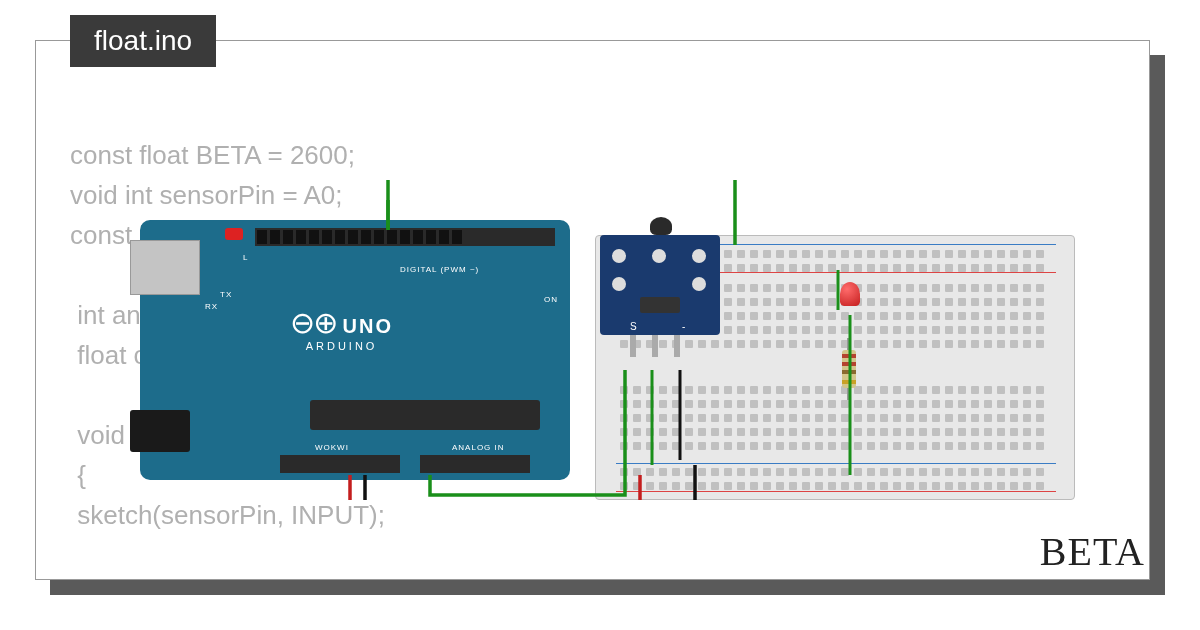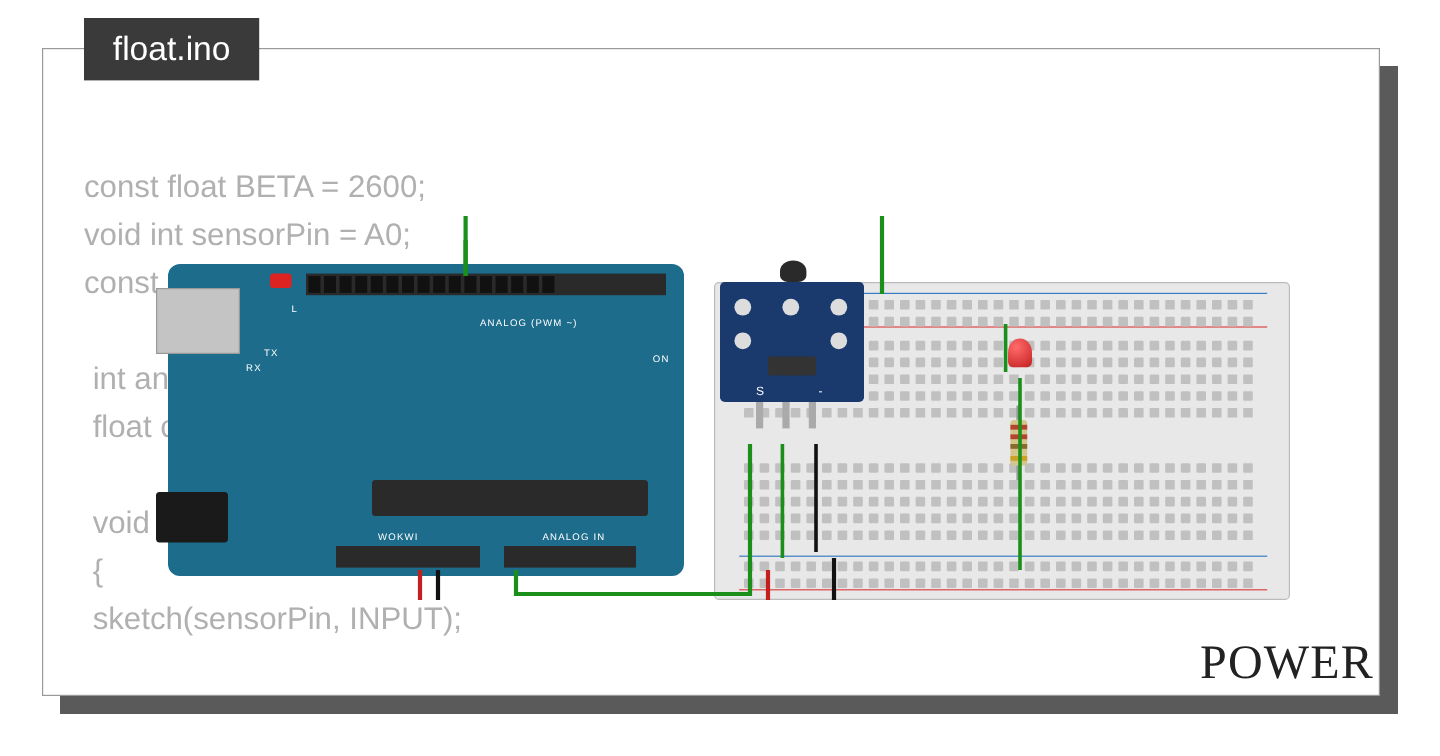--- a/index.html
+++ b/index.html
@@ -327,21 +327,25 @@
         <div class="pin-hole"></div>
         <div class="pin-hole"></div>
       <div class="pin-hole"></div>
         <div class="pin-hole"></div>
         <div class="pin-hole"></div>
         <div class="pin-hole"></div>
     </div>
     <div class="header-bottom-left"></div>
     <div class="header-bottom-right"></div>
     <div class="chip"></div>
-    <div class="section-label" style="top:45px;left:260px">ANALOG (PWM ~)</div>
+    <div class="arduino-label">
+      <div class="infinity">⊖⊕ <span class="uno">UNO</span></div>
+      <div class="sub">ARDUINO</div>
+    </div>
+    <div class="section-label" style="top:45px;left:260px">DIGITAL (PWM ~)</div>
     <div class="section-label" style="top:223px;left:175px">WOKWI</div>
     <div class="section-label" style="top:223px;left:312px">ANALOG IN</div>
     <div class="section-label" style="top:75px;right:12px">ON</div>
     <div class="section-label" style="top:70px;left:80px">TX</div>
     <div class="section-label" style="top:82px;left:65px">RX</div>
     <div class="section-label" style="top:33px;left:103px">L</div>
   </div>
 
   <div class="breadboard">
     <div class="bb-rail top">
@@ -884,14 +888,14 @@
     <path d="M 512 190 L 512 210 L 512 285" stroke="#1a8f1a" stroke-width="3" fill="none"></path>
     <path d="M 540 190 L 540 210 L 540 280" stroke="#111" stroke-width="3" fill="none"></path>
 
     <path d="M 710 135 L 710 220 L 710 295" stroke="#1a8f1a" stroke-width="3" fill="none"></path>
     <path d="M 698 130 L 698 90" stroke="#1a8f1a" stroke-width="3" fill="none"></path>
   </svg>
 
 </div>
 
 <div class="brand">
-  <span>POWER</span>
+  <span>BETA</span>
 </div>
 
 </body></html>

